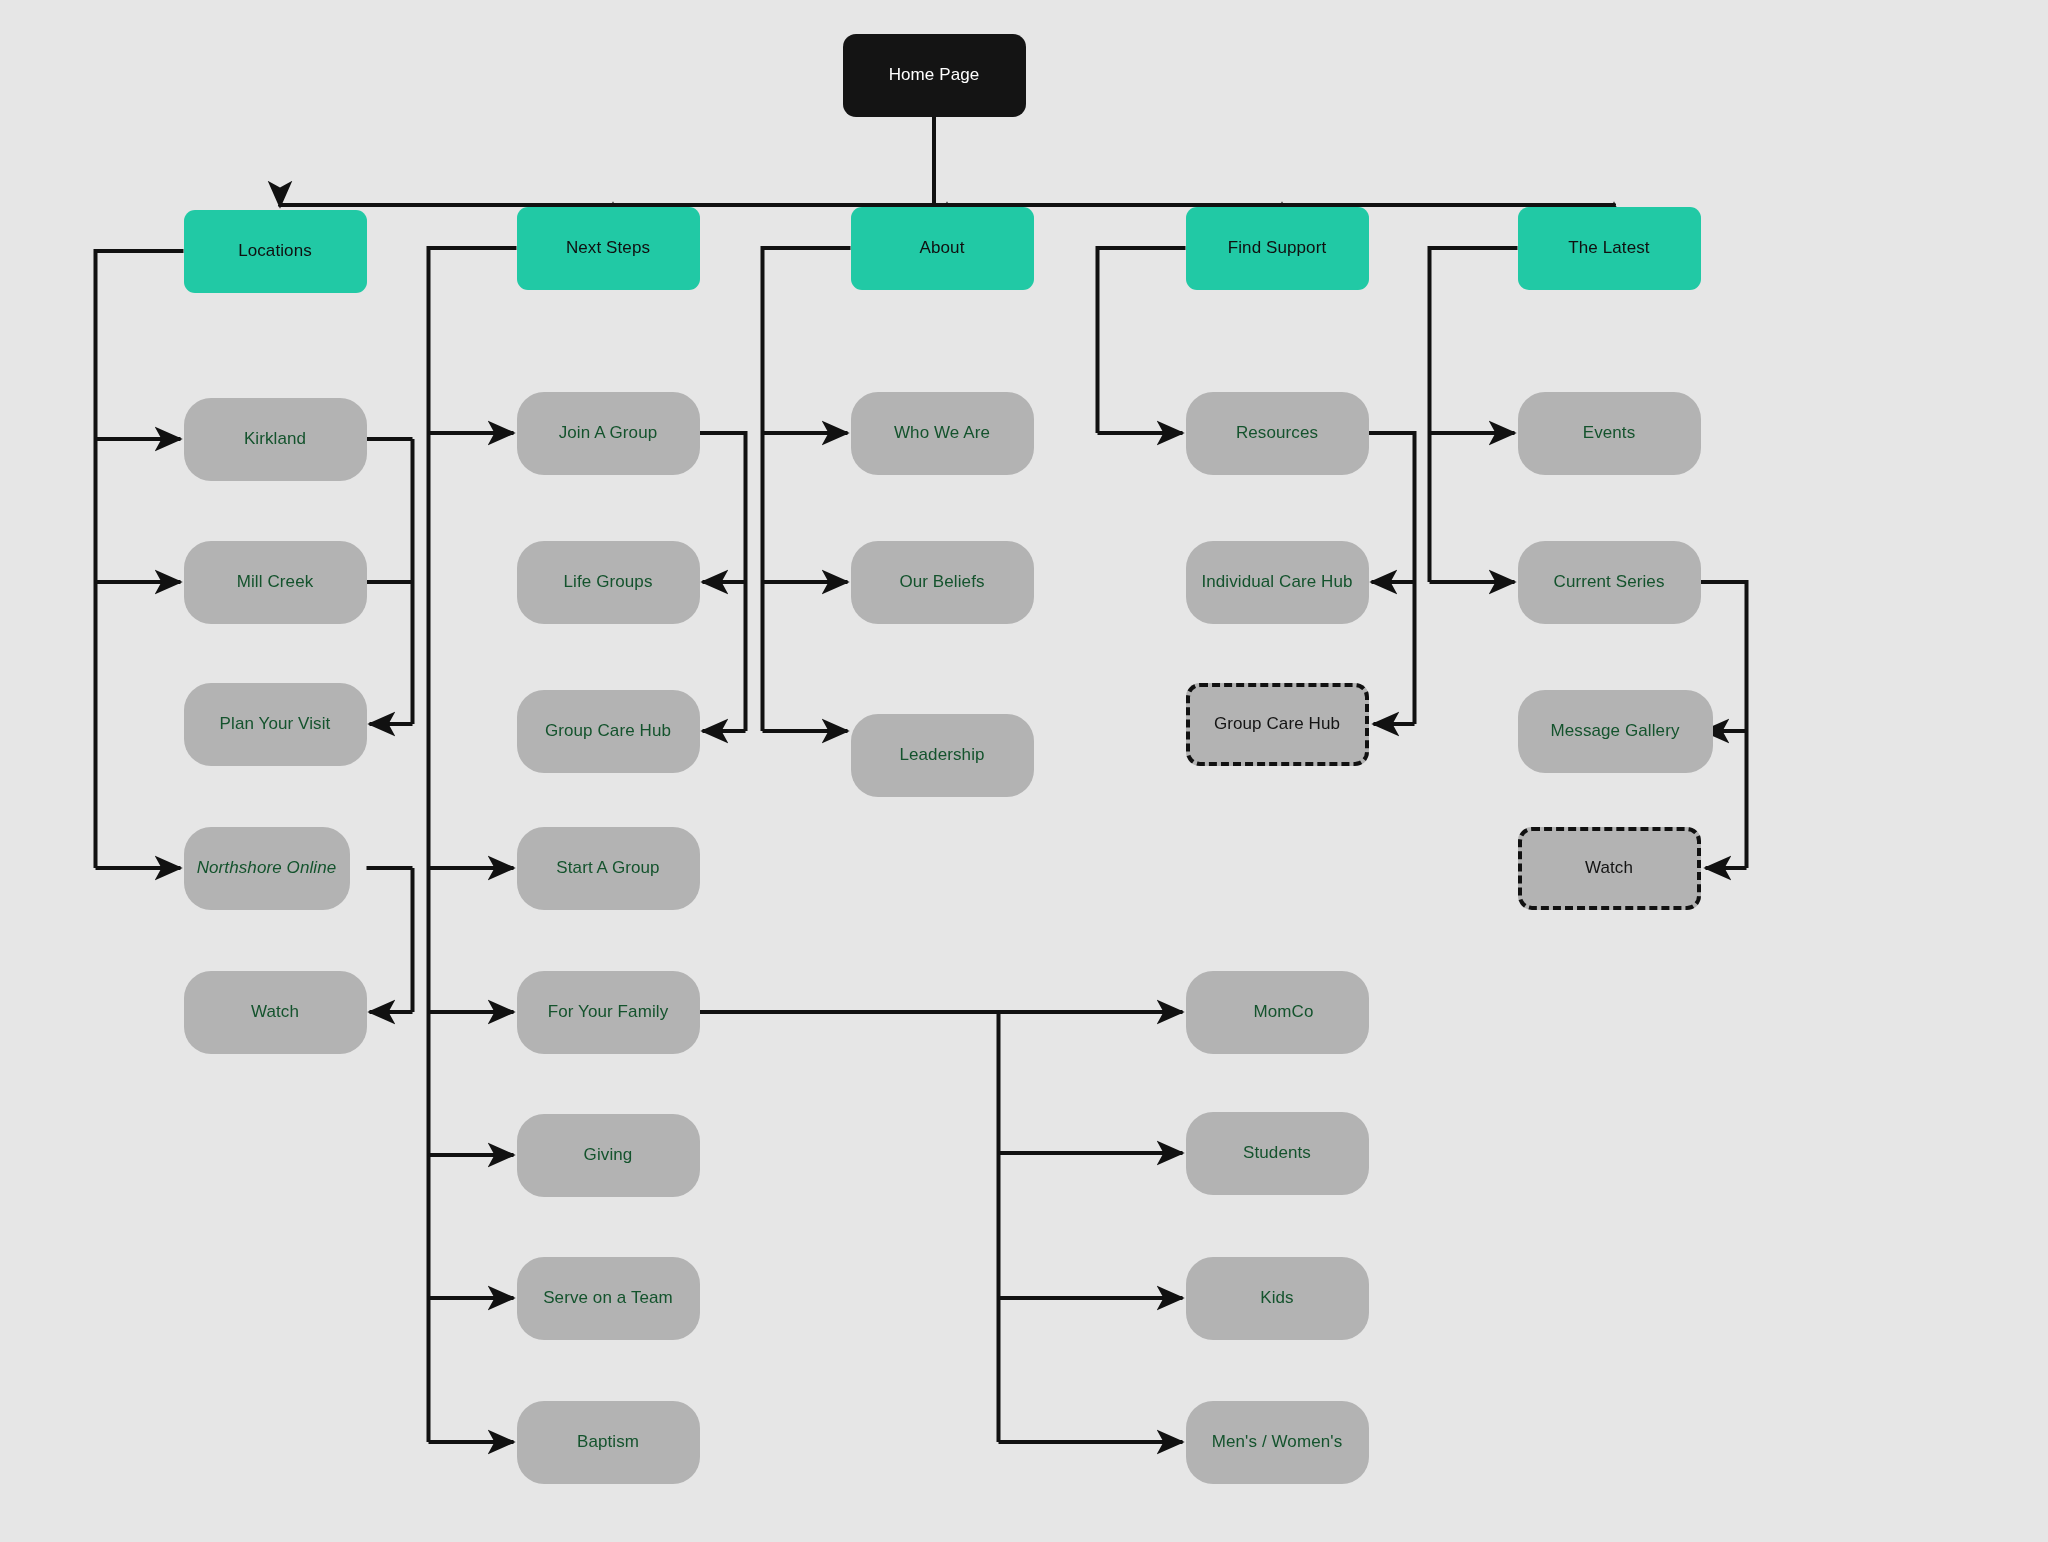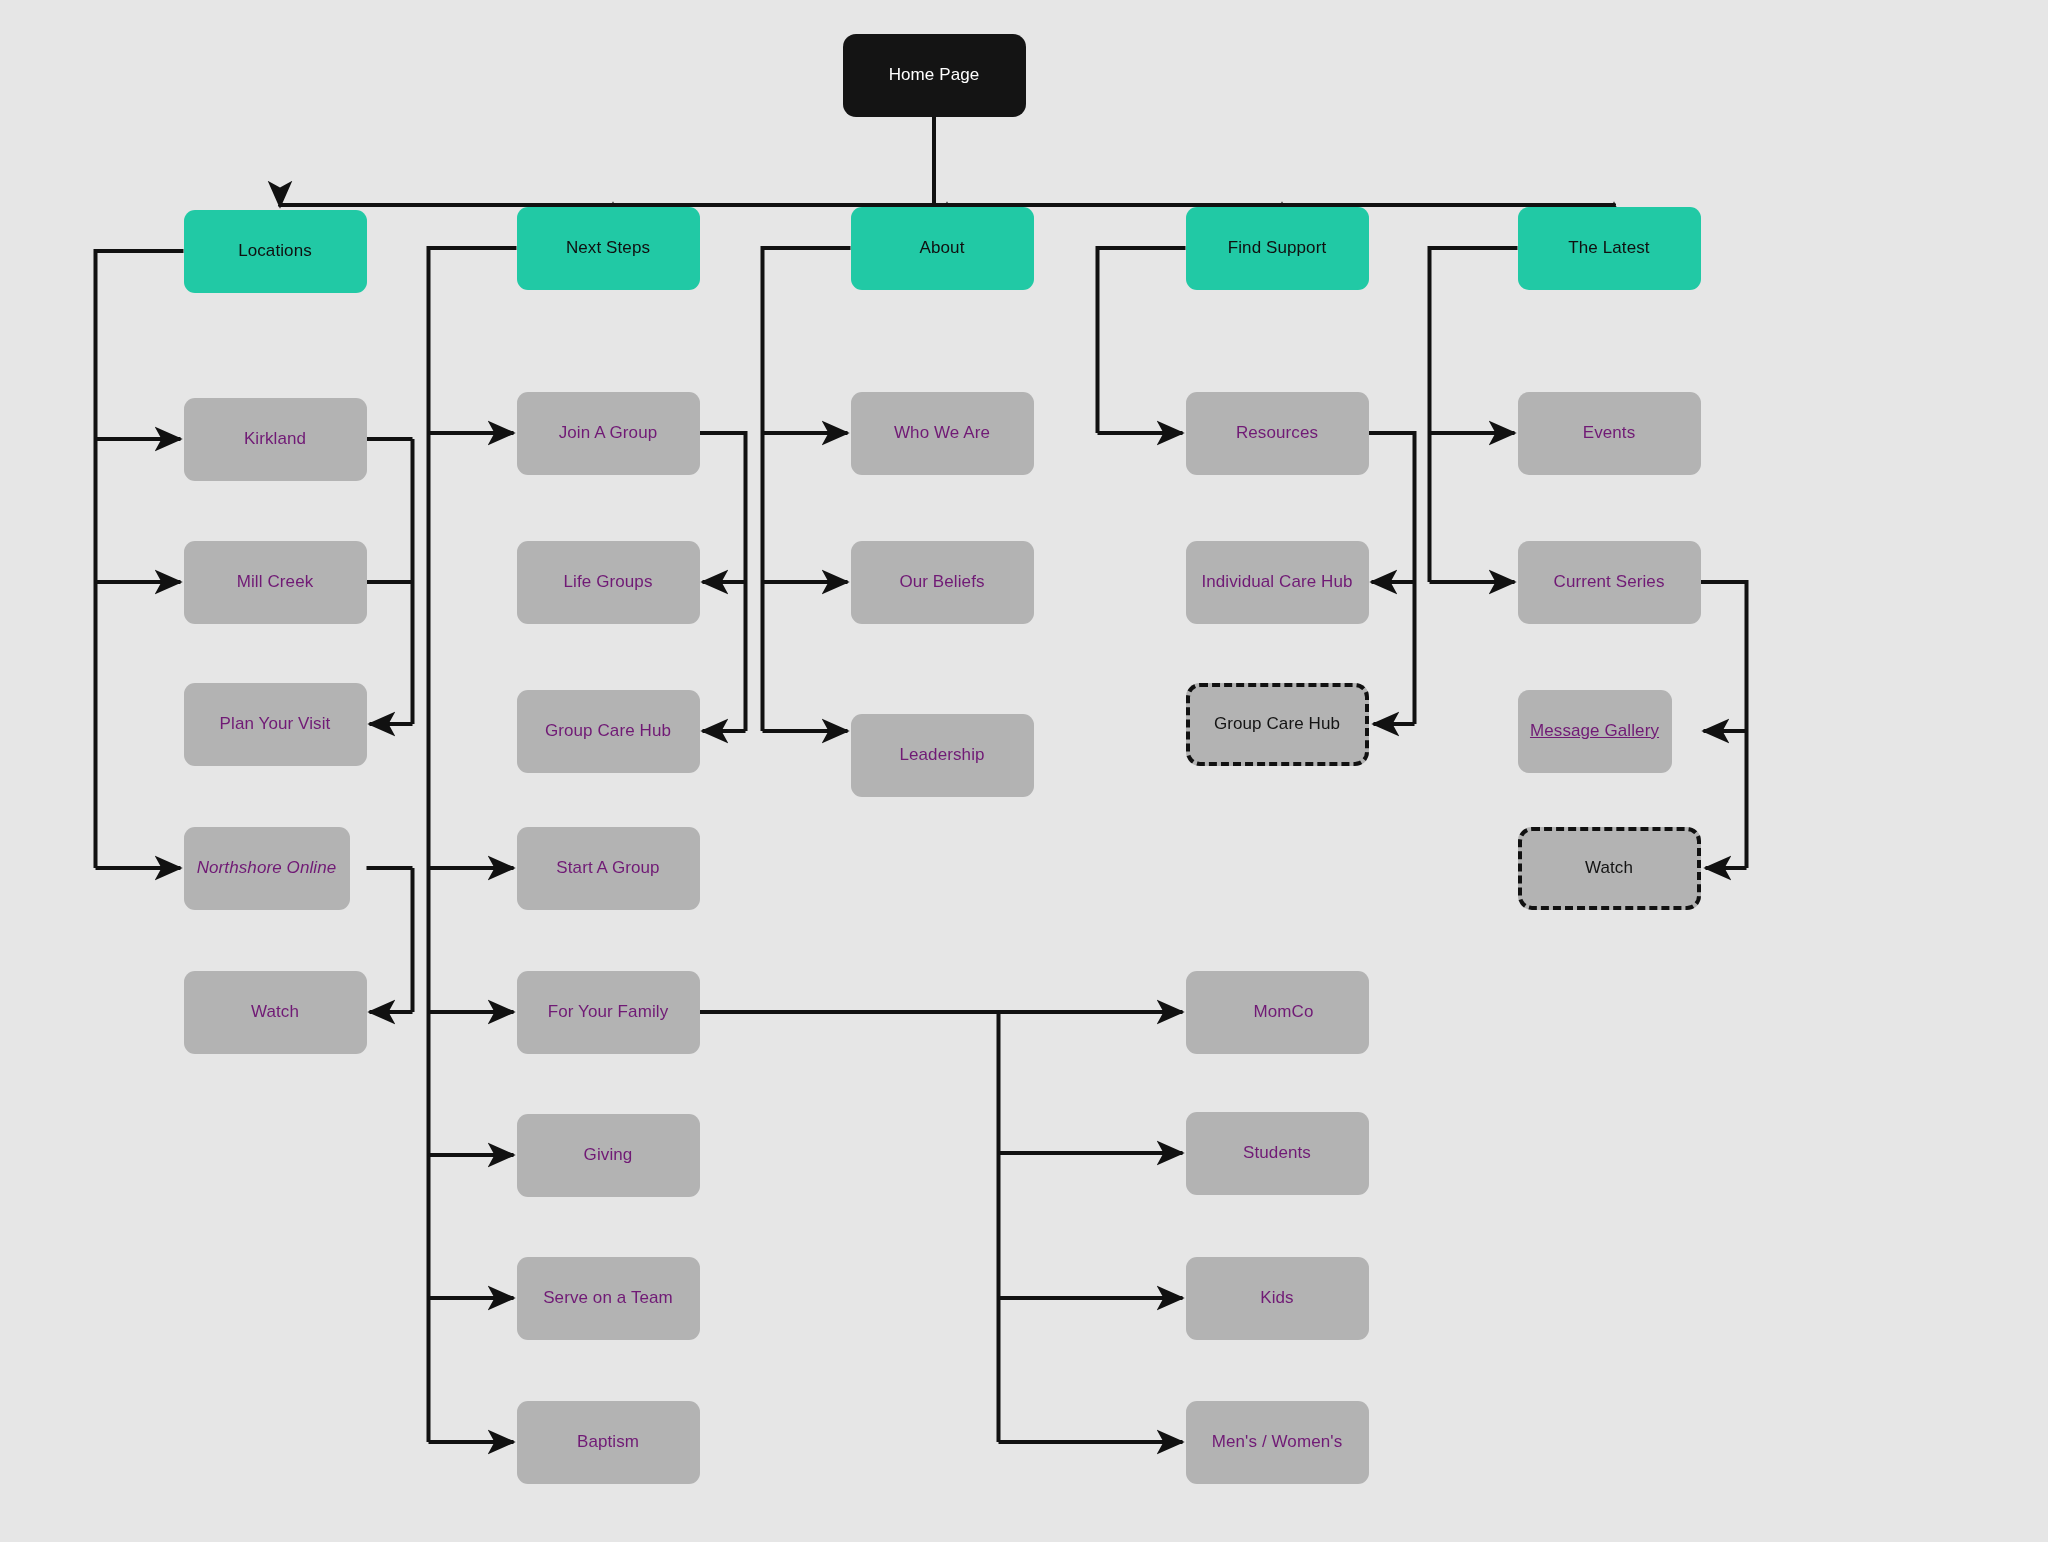--- a/index.html
+++ b/index.html
@@ -45,21 +45,22 @@
     background: #141414;
     color: #ffffff;
     border-radius: 13px;
   }
   .node.section {
     background: #21c9a5;
     color: #101010;
   }
   .node.page {
     background: #b3b3b3;
-    color: #701a75;
+    color: #14532d;
+    border-radius: 27px;
   }
   .node.dashed {
     background: #b3b3b3;
     color: #141414;
     border: 4px dashed #111111;
     border-radius: 14px;
   }
 </style>
 </head>
 <body>
@@ -208,19 +209,19 @@
     </div>
     <div class="node section" style="left: 1517.5px; top: 206.5px; width: 183px; height: 83px;">
       <span>The Latest</span>
     </div>
     <div class="node page" style="left: 1517.5px; top: 391.5px; width: 183px; height: 83px;">
       <span>Events</span>
     </div>
     <div class="node page" style="left: 1517.5px; top: 540.5px; width: 183px; height: 83px;">
       <span>Current Series</span>
     </div>
-    <div class="node page" style="left: 1517.5px; top: 689.5px; width: 154px; height: 83px; text-decoration: underline;">
+    <div class="node page" style="left: 1517.5px; top: 689.5px; width: 195px; height: 83px;">
       <span>Message Gallery</span>
     </div>
     <div class="node dashed" style="left: 1517.5px; top: 826.5px; width: 183px; height: 83px;">
       <span>Watch</span>
     </div>
   </div>
 
 </body></html>

